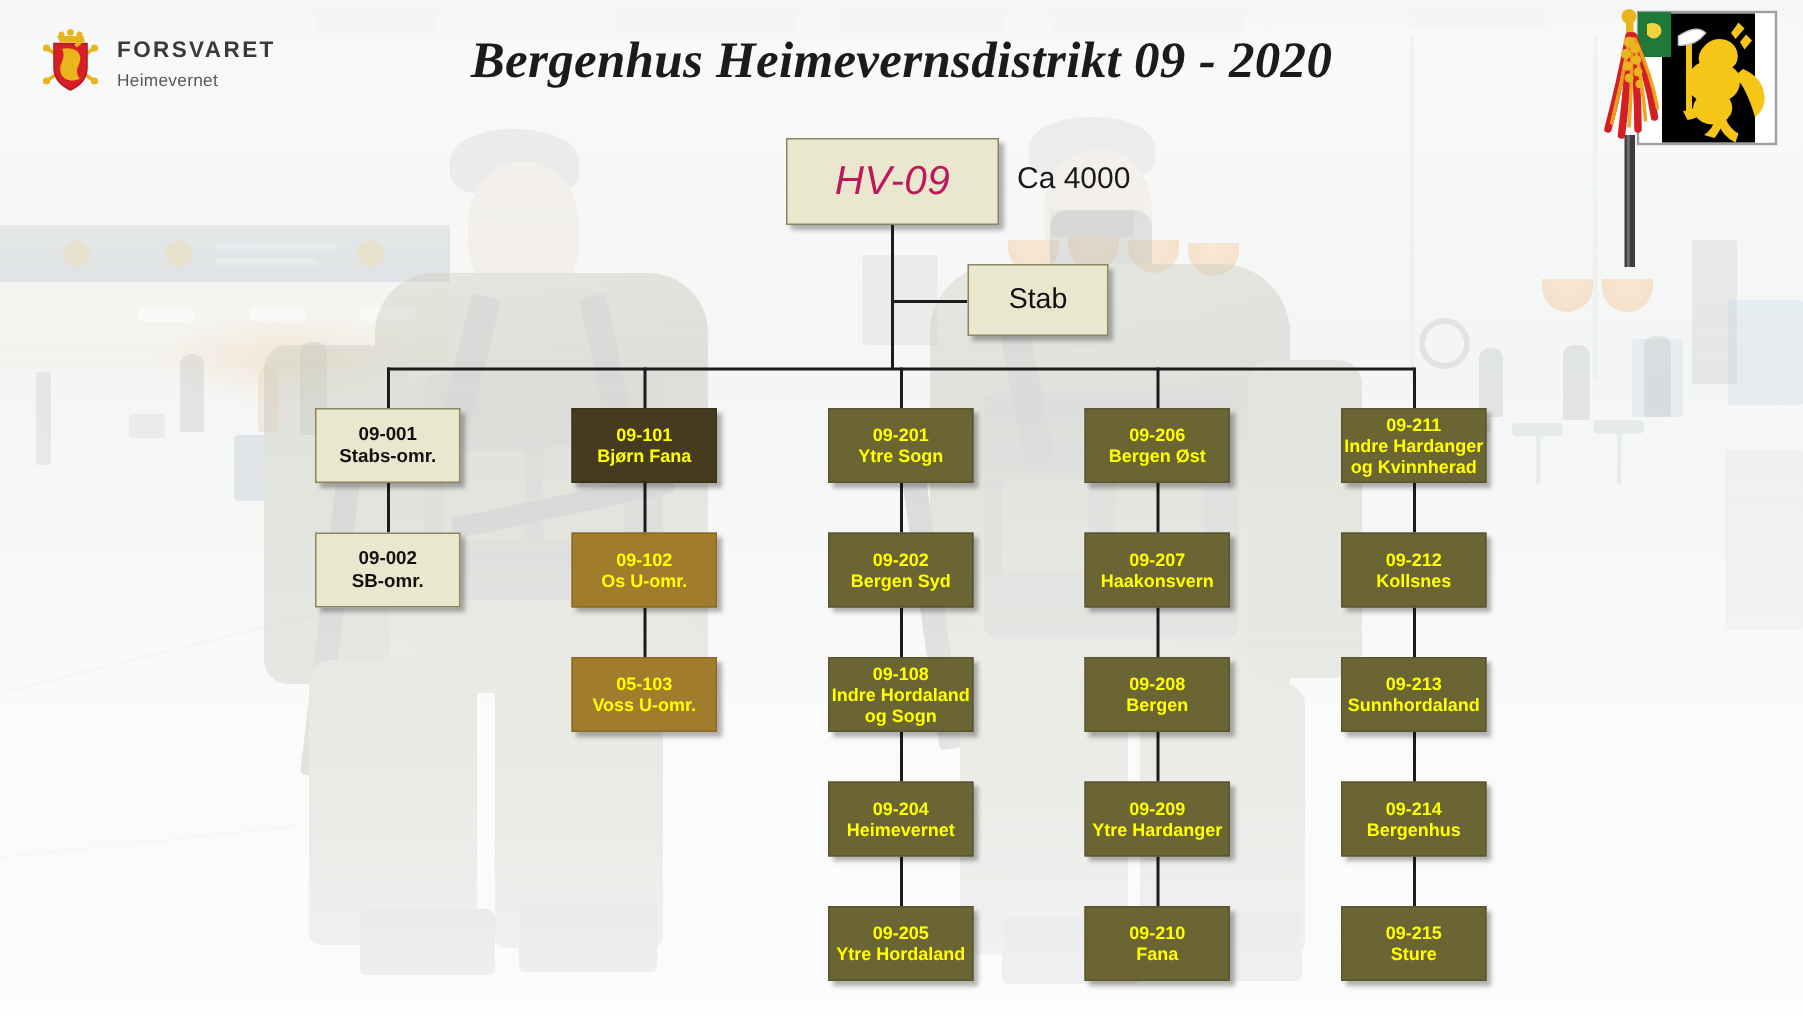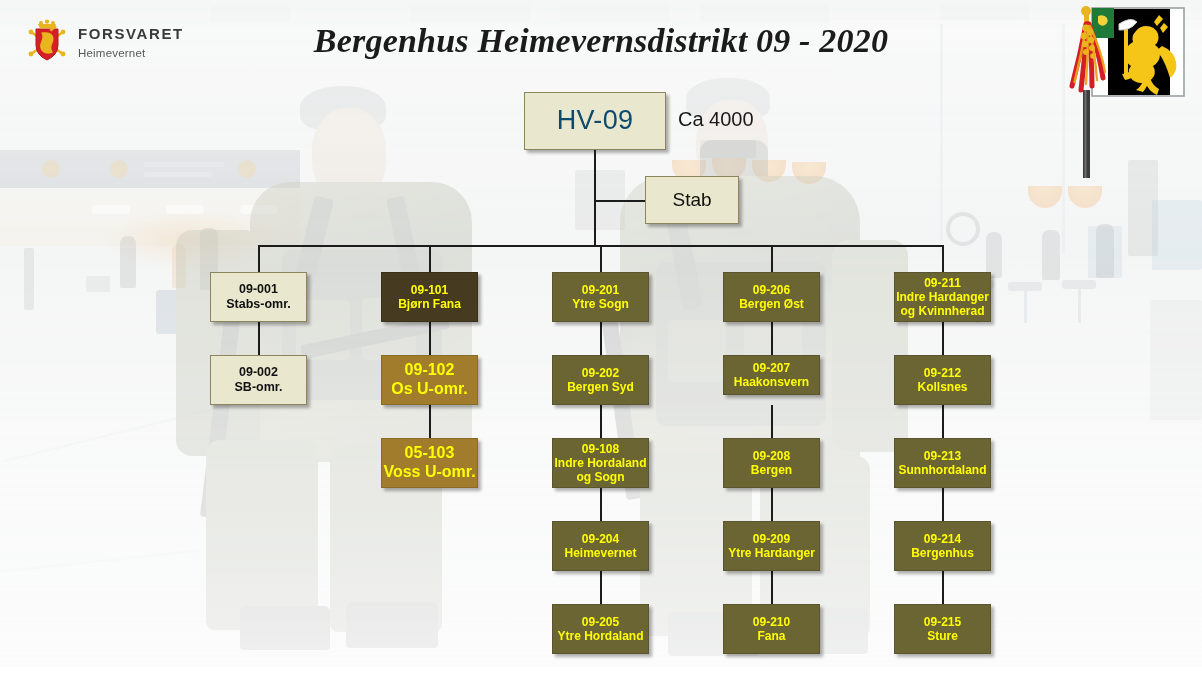--- a/index.html
+++ b/index.html
@@ -110,23 +110,23 @@
   }
   .node .ln{display:block;}
 
   .node.cream{background:#e9e7cd;border-color:#8a845f;color:#111111;}
   .node.cream .ln{font-weight:bold;font-size:12.5px;}
   .node.olive{background:#6b6433;border-color:#5a5430;color:#ffff00;}
   .node.olive .ln{font-weight:bold;font-size:12px;}
   .node.darkbrown{background:#463b20;border-color:#3a3019;color:#ffff00;}
   .node.darkbrown .ln{font-weight:bold;font-size:12px;}
   .node.gold{background:#a07c2c;border-color:#8a6a24;color:#ffff00;}
-  .node.gold .ln{font-weight:bold;font-size:16px;}
-
-  .node.root{background:#e9e7cd;border:1px solid #8a845f;color:#0c4a6e;}
+  .node.gold .ln{font-weight:bold;font-size:12px;}
+
+  .node.root{background:#e9e7cd;border:1px solid #8a845f;color:#be185d;font-style:italic;}
   .node.root .ln{font-weight:normal;font-size:27px;letter-spacing:.3px;}
   .node.stab{background:#e9e7cd;border:1px solid #8a845f;color:#111;}
   .node.stab .ln{font-weight:normal;font-size:19px;}
 
   .strength{
     position:absolute;font-size:20px;color:#1a1a1a;white-space:nowrap;
   }
 </style>
 </head>
 <body>
@@ -401,21 +401,21 @@
           <span class="ln">Heimevernet</span>
         </div>
         <div class="node olive" style="left: 552px; top: 604px; width: 97px; height: 50px;">
           <span class="ln">09-205</span>
           <span class="ln">Ytre Hordaland</span>
         </div>
         <div class="node olive" style="left: 723px; top: 272px; width: 97px; height: 50px;">
           <span class="ln">09-206</span>
           <span class="ln">Bergen Øst</span>
         </div>
-        <div class="node olive" style="left: 723px; top: 355px; width: 97px; height: 40px;">
+        <div class="node olive" style="left: 723px; top: 355px; width: 97px; height: 50px;">
           <span class="ln">09-207</span>
           <span class="ln">Haakonsvern</span>
         </div>
         <div class="node olive" style="left: 723px; top: 438px; width: 97px; height: 50px;">
           <span class="ln">09-208</span>
           <span class="ln">Bergen</span>
         </div>
         <div class="node olive" style="left: 723px; top: 521px; width: 97px; height: 50px;">
           <span class="ln">09-209</span>
           <span class="ln">Ytre Hardanger</span>

